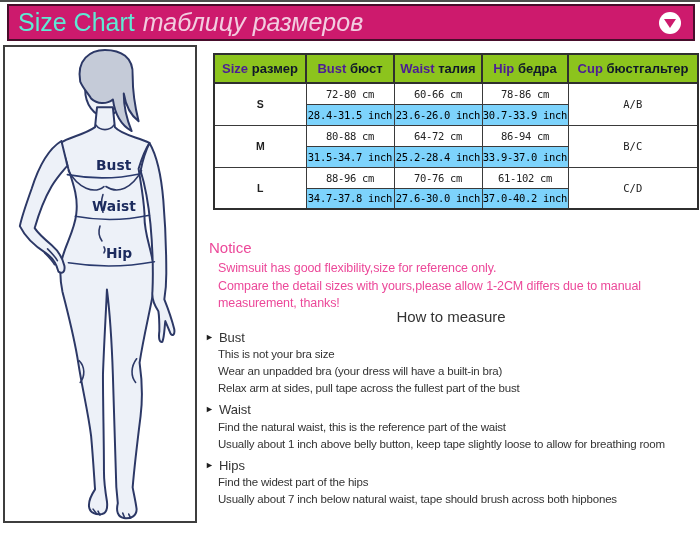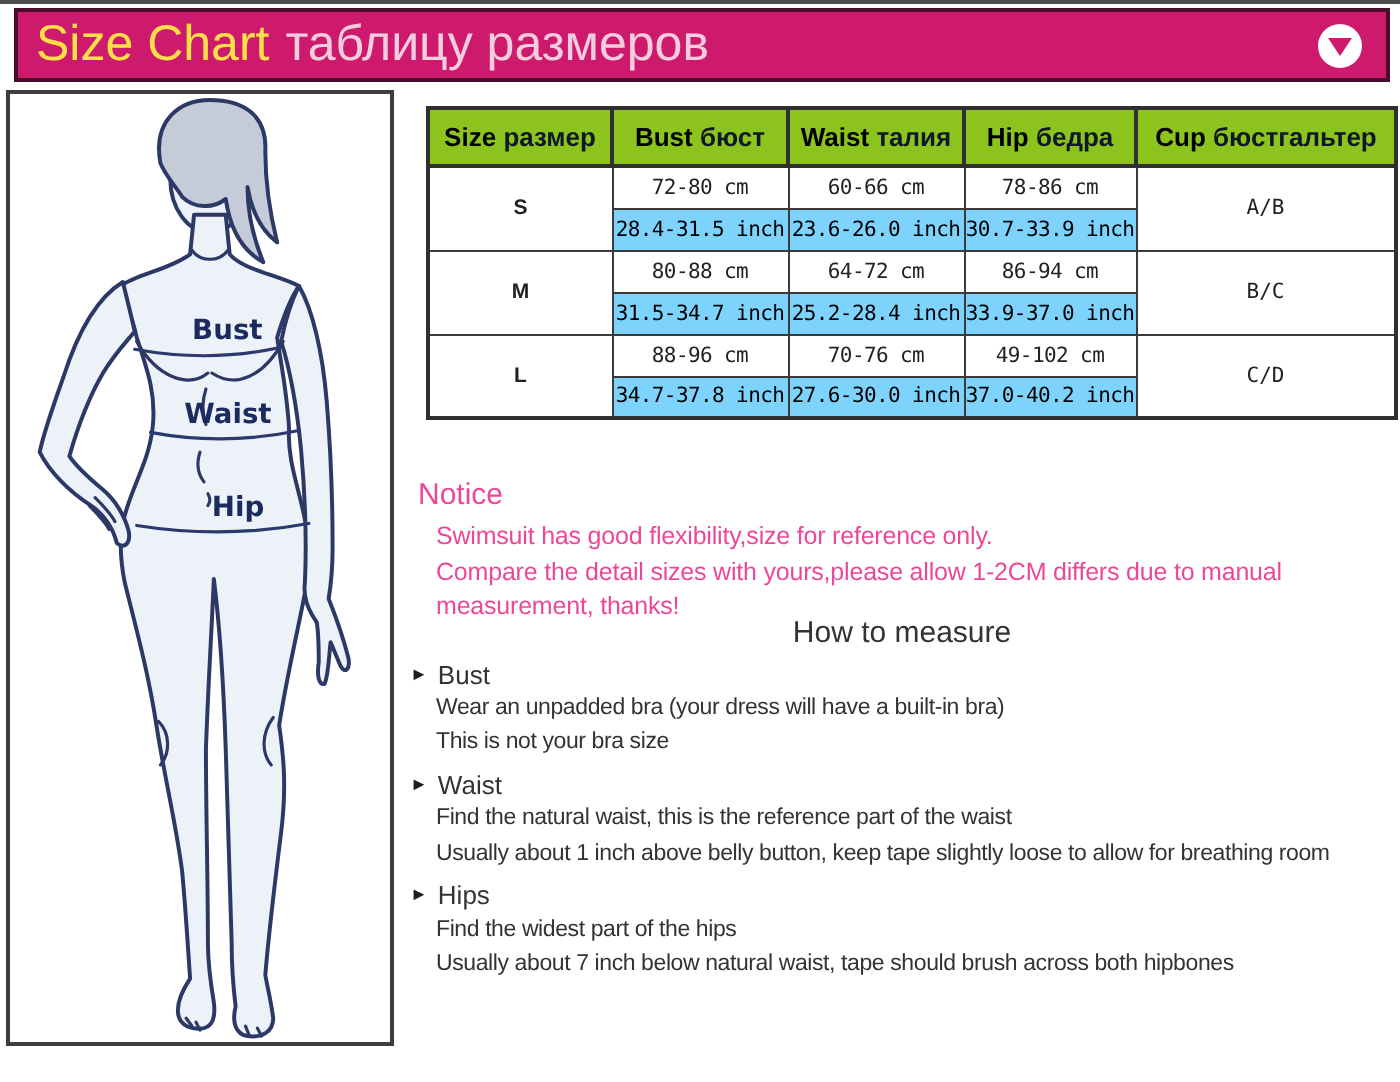--- a/index.html
+++ b/index.html
@@ -13,22 +13,22 @@
   .top-edge{position:absolute;left:0;top:0;width:700px;height:2px;background:#4d4d4d;}
 
   
   .title-bar{
     position:absolute;left:7px;top:4px;width:688px;height:37px;
     box-sizing:border-box;border:2px solid #470d2b;
     background:#cd1a6d;
     display:flex;align-items:center;
   }
   .title-bar .title-text{font-size:25px;line-height:25px;padding-left:9px;white-space:nowrap;}
-  .title-en{color:#fde047;text-align:right;}
-  .title-ru{color:#f2cde0;margin-left:8px;}
+  .title-en{color:#5eead4;text-align:right;}
+  .title-ru{color:#f2cde0;margin-left:8px;font-style:italic;}
   .collapse-btn{
     position:absolute;right:12px;top:50%;transform:translateY(-50%);
     width:22px;height:22px;border-radius:50%;background:#ffffff;
     display:flex;align-items:center;justify-content:center;cursor:pointer;
   }
   .collapse-btn .tri{
     width:0;height:0;margin-top:2px;
     border-left:6px solid transparent;border-right:6px solid transparent;
     border-top:9px solid #cd1a6d;
   }
@@ -47,21 +47,21 @@
     border:2px solid #2f2f2f;
   }
   table.size-table th,table.size-table td{
     box-sizing:border-box;text-align:center;vertical-align:middle;
     overflow:visible;white-space:nowrap;padding:0;
   }
   table.size-table th{
     height:29px;background:#8cc41d;border:2px solid #2f2f2f;
     font-size:13px;font-weight:bold;
   }
-  table.size-table th .en{color:#000000;}
+  table.size-table th .en{color:#4c1d95;}
   table.size-table th .ru{color:#0f172a;}
   table.size-table td{height:21px;border:1px solid #3a3a3a;font-size:10.5px;color:#222;}
   td.mono{font-family:"DejaVu Sans Mono",monospace;letter-spacing:-0.3px;}
   tr.inch-row td{background:#7dd3fc;color:#000;}
   td.size-cell{font-family:"Liberation Sans",sans-serif;font-size:14px;font-weight:bold;background:#fff;color:#1c1c1c;}
   td.cup-cell{font-family:"DejaVu Sans Mono",monospace;font-size:11.5px;background:#fff;}
 
   
   .notice{position:absolute;left:209px;top:240px;width:488px;color:#ec4899;}
   .notice .heading{font-size:15px;line-height:16px;}
@@ -172,21 +172,21 @@
     </tr>
     <tr class="inch-row">
       <td class="mono">31.5-34.7 inch</td>
       <td class="mono">25.2-28.4 inch</td>
       <td class="mono">33.9-37.0 inch</td>
     </tr>
     <tr class="cm-row">
       <td class="size-cell" rowspan="2">L</td>
       <td class="mono">88-96 cm</td>
       <td class="mono">70-76 cm</td>
-      <td class="mono">49-102 cm</td>
+      <td class="mono">61-102 cm</td>
       <td class="cup-cell" rowspan="2">C/D</td>
     </tr>
     <tr class="inch-row">
       <td class="mono">34.7-37.8 inch</td>
       <td class="mono">27.6-30.0 inch</td>
       <td class="mono">37.0-40.2 inch</td>
     </tr>
   </tbody>
     </table>
 
@@ -201,22 +201,23 @@
 
   <div class="howto">
     <div class="heading">How to measure</div>
 
     <div class="item">
       <div class="item-head">
         <span class="arrow">►</span>
         <span class="item-label">Bust</span>
       </div>
       <div class="item-lines">
+        <div>This is not your bra size</div>
         <div>Wear an unpadded bra (your dress will have a built-in bra)</div>
-        <div>This is not your bra size</div>
+        <div>Relax arm at sides, pull tape across the fullest part of the bust</div>
       </div>
     </div>
 
     <div class="item">
       <div class="item-head">
         <span class="arrow">►</span>
         <span class="item-label">Waist</span>
       </div>
       <div class="item-lines">
         <div>Find the natural waist, this is the reference part of the waist</div>

